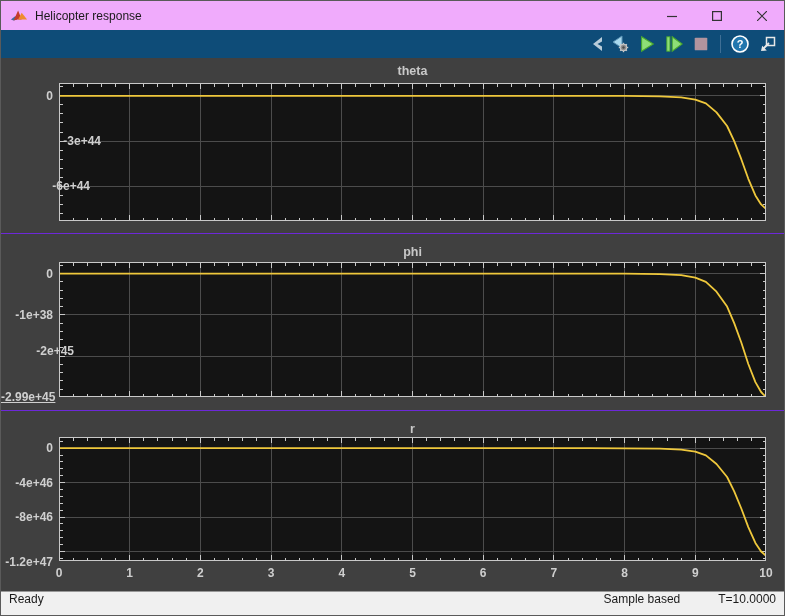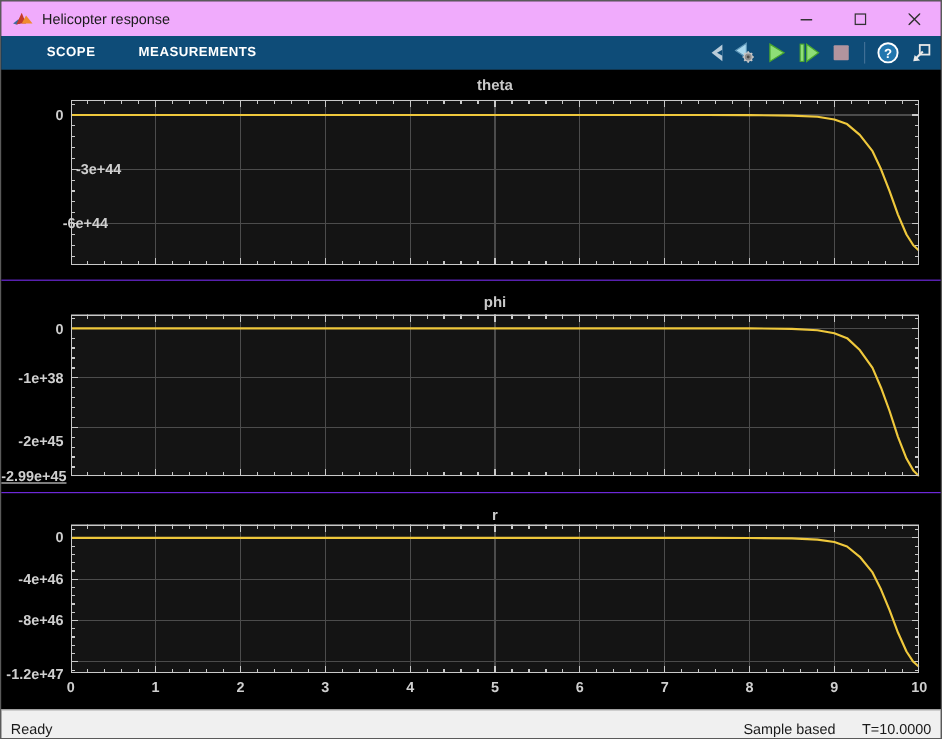--- a/index.html
+++ b/index.html
@@ -15,34 +15,34 @@
   .win-controls{position:absolute;right:0;top:0;height:29px;display:flex;}
   .win-btn{width:45px;height:29px;display:flex;align-items:center;justify-content:center;cursor:default;}
   
   .toolbar{height:28px;background:#0e4c78;display:flex;align-items:center;position:relative;}
   .tabs{display:flex;gap:36px;padding-left:38px;}
   .tab{font-size:11px;font-weight:bold;letter-spacing:.4px;color:#fff;cursor:default;}
   .tb-right{position:absolute;right:6px;top:0;height:28px;display:flex;align-items:center;gap:5px;}
   .tb-btn{width:22px;height:22px;display:flex;align-items:center;justify-content:center;}
   .tb-sep{width:1px;height:18px;background:#3f6f95;margin:0 3px;}
   
-  .plots{height:533px;background:#000000;}
+  .plots{height:533px;background:#404040;}
   .panel{position:relative;box-sizing:border-box;}
   .panel + .panel{border-top:1px solid #6d28d9;}
   .plot-title{position:absolute;left:58px;width:707px;text-align:center;
     font-size:12.5px;font-weight:bold;color:#c9c9c9;}
   .ylabel{position:absolute;left:0;width:52px;text-align:right;font-size:12px;
     font-weight:600;color:#cfcfcf;height:16px;line-height:16px;}
   .xlabel{position:absolute;width:32px;text-align:center;font-size:12px;
     font-weight:600;color:#cfcfcf;height:14px;line-height:14px;}
   
   .statusbar{height:24px;background:#f0f0f0;border-top:1px solid #989898;
-    display:flex;align-items:flex-end;font-size:12px;color:#1a1a1a;box-sizing:border-box;}
+    display:flex;align-items:flex-start;font-size:12px;color:#1a1a1a;box-sizing:border-box;}
   .status-left{margin-left:8px;}
-  .status-right{margin-left:auto;display:flex;gap:22px;margin-right:8px;}
+  .status-right{margin-left:auto;display:flex;gap:38px;margin-right:8px;}
 </style>
 </head>
 <body>
 
 <div class="window">
 
   <div class="titlebar">
     <svg class="app-icon" viewBox="0 0 20 14">
       <polygon points="1,11 6,7 8,11 4,12" fill="#3d6c9e"></polygon>
       <polygon points="4,12 9,1 13,11 8,11" fill="#c43b2a"></polygon>
@@ -62,24 +62,20 @@
       </div>
       <div class="win-btn">
         <svg width="10" height="10" viewBox="0 0 10 10">
             <path d="M0,0 L10,10 M10,0 L0,10" stroke="#333" stroke-width="1.2"></path>
           </svg>
       </div>
     </div>
   </div>
 
   <div class="toolbar">
-    <div class="tabs">
-      <span class="tab">SCOPE</span>
-      <span class="tab">MEASUREMENTS</span>
-    </div>
     <div class="tb-right">
       <svg width="14" height="18" viewBox="0 0 14 18">
         <polygon points="12,2 12,16 3,9" fill="#b9ccd9"></polygon>
         <polygon points="12,6.5 12,11.5 7.5,9" fill="#0e4c78"></polygon>
       </svg>
       <div class="tb-btn">
         <svg width="22" height="20" viewBox="0 0 22 20">
           <polygon points="13,2 4,8 13,14" fill="#a8d8ee" stroke="#5b93b5" stroke-width="1"></polygon>
           <circle cx="14.5" cy="13.5" r="3.4" fill="#8f8f8f" stroke="#c9c9c9" stroke-width="1"></circle>
           <g stroke="#c9c9c9" stroke-width="1.4">
@@ -424,21 +420,21 @@
           <line x1="703.5" y1="118.89908256880737" x2="707" y2="118.89908256880737" stroke="#c9c9c9" stroke-width="1" shape-rendering="crispEdges"></line>
           <line x1="0" y1="127.15596330275234" x2="3.5" y2="127.15596330275234" stroke="#c9c9c9" stroke-width="1" shape-rendering="crispEdges"></line>
           <line x1="703.5" y1="127.15596330275234" x2="707" y2="127.15596330275234" stroke="#c9c9c9" stroke-width="1" shape-rendering="crispEdges"></line>
           <line x1="0" y1="3.302752293577981" x2="3.5" y2="3.302752293577981" stroke="#c9c9c9" stroke-width="1" shape-rendering="crispEdges"></line>
           <line x1="703.5" y1="3.302752293577981" x2="707" y2="3.302752293577981" stroke="#c9c9c9" stroke-width="1" shape-rendering="crispEdges"></line>
           <polyline points="0.0,11.6 530.3,11.6 565.6,11.6 600.9,12.1 622.2,13.2 636.3,15.7 646.9,19.8 657.5,29.7 668.1,44.6 675.2,61.1 682.3,80.5 689.3,102.0 696.4,120.1 702.1,130.0 707.0,135.0" fill="none" stroke="#efc83c" stroke-width="1.8" stroke-linejoin="round"></polyline>
           <rect x="0.5" y="0.5" width="706" height="134" fill="none" stroke="#c9c9c9" stroke-width="1" shape-rendering="crispEdges"></rect>
         </svg>
         <div class="ylabel" style="top: 31.5596px;">0</div>
         <div class="ylabel" style="top: 72.844px;">-1e+38</div>
-        <div class="ylabel" style="top: 126px;">-2e+45</div>
+        <div class="ylabel" style="top: 109px; padding-left: 21px;">-2e+45</div>
         <div class="ylabel" style="top: 155px; text-decoration: underline;">-2.99e+45</div>
       </div>
     <div class="panel" style="height:181px">
       <div class="plot-title" style="top:11px">r</div>
     <svg width="707" height="124" style="position: absolute; left: 58px; top: 26px; display: block;">
           <rect x="0" y="0" width="707" height="124" fill="#141414"></rect>
           <line x1="70.7" y1="0" x2="70.7" y2="124" stroke="#4c4c4c" stroke-width="1" shape-rendering="crispEdges"></line>
           <line x1="141.4" y1="0" x2="141.4" y2="124" stroke="#4c4c4c" stroke-width="1" shape-rendering="crispEdges"></line>
           <line x1="212.1" y1="0" x2="212.1" y2="124" stroke="#4c4c4c" stroke-width="1" shape-rendering="crispEdges"></line>
           <line x1="282.8" y1="0" x2="282.8" y2="124" stroke="#4c4c4c" stroke-width="1" shape-rendering="crispEdges"></line>

